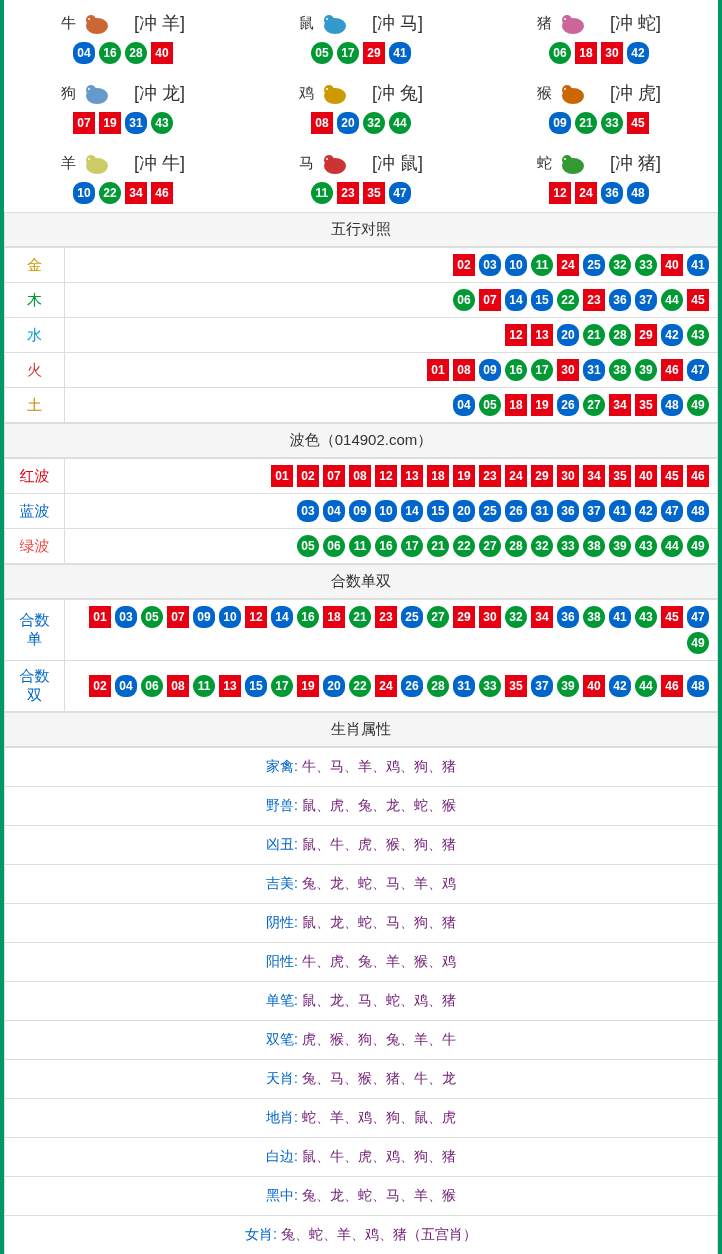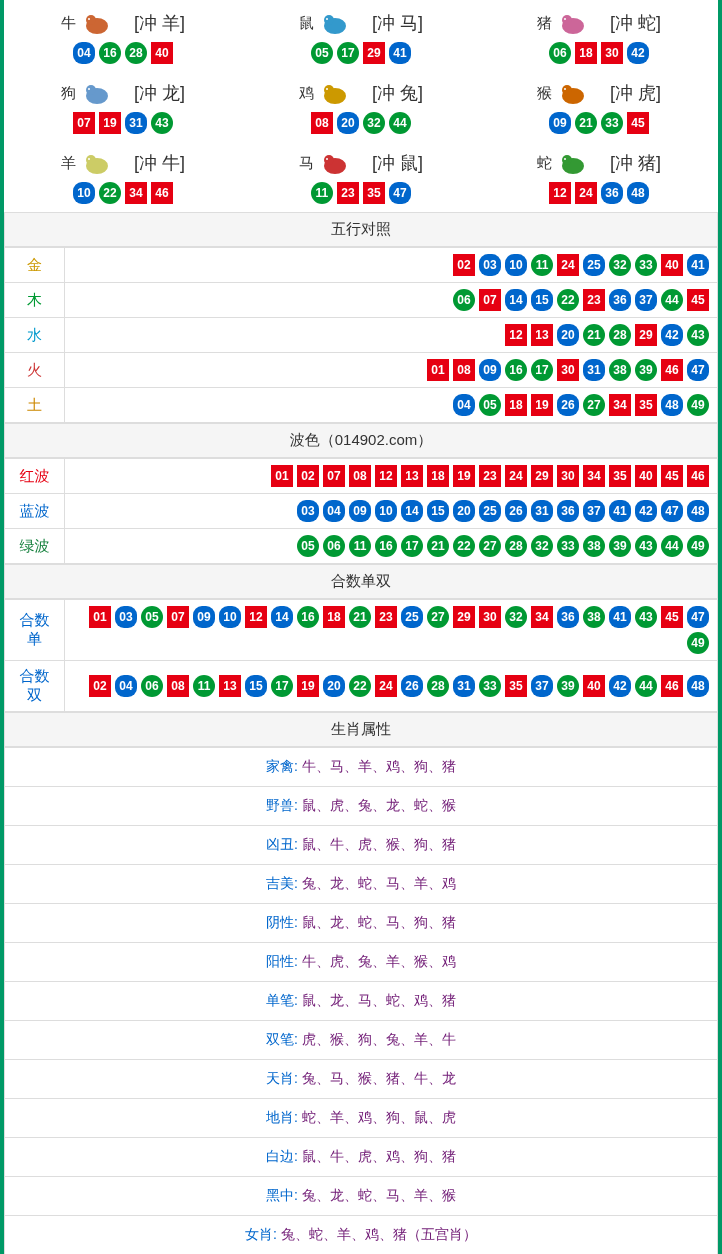--- a/index.html
+++ b/index.html
@@ -21,21 +21,21 @@
   .green { background: #009933; border-radius: 11px; }
   .section-header { text-align: center; background: #f5f5f5; font-weight: normal; padding: 7px; border: 1px solid #ddd; font-size: 15px; }
   .row-label { width: 60px; text-align: center; font-size: 15px; }
   .lbl-gold { color: #cc9900; }
   .lbl-wood { color: #009933; }
   .lbl-water { color: #0099cc; }
   .lbl-fire { color: #cc3333; }
   .lbl-earth { color: #cc8800; }
   .lbl-red { color: #e60012; }
   .lbl-blue { color: #0066cc; }
-  .lbl-green { color: #15803d; }
+  .lbl-green { color: #ef4444; }
   .attr-row { text-align: center; padding: 10px; }
   .attr-label { color: #0066cc; }
   .attr-value { color: #701a75; }
 </style>
 </head>
 <body>
 
 <div class="wrap">
 
   <div class="zodiac-grid" id="zodiac-grid">

